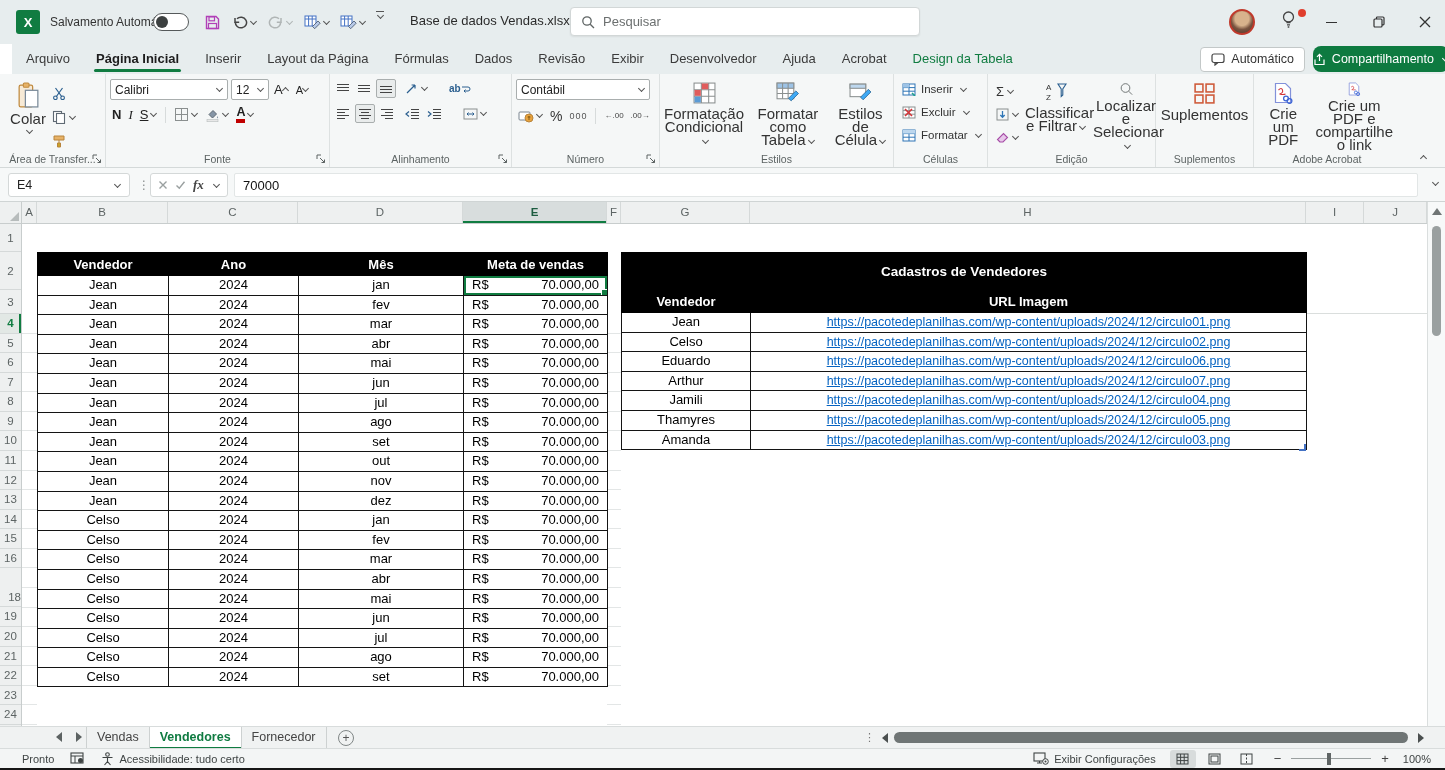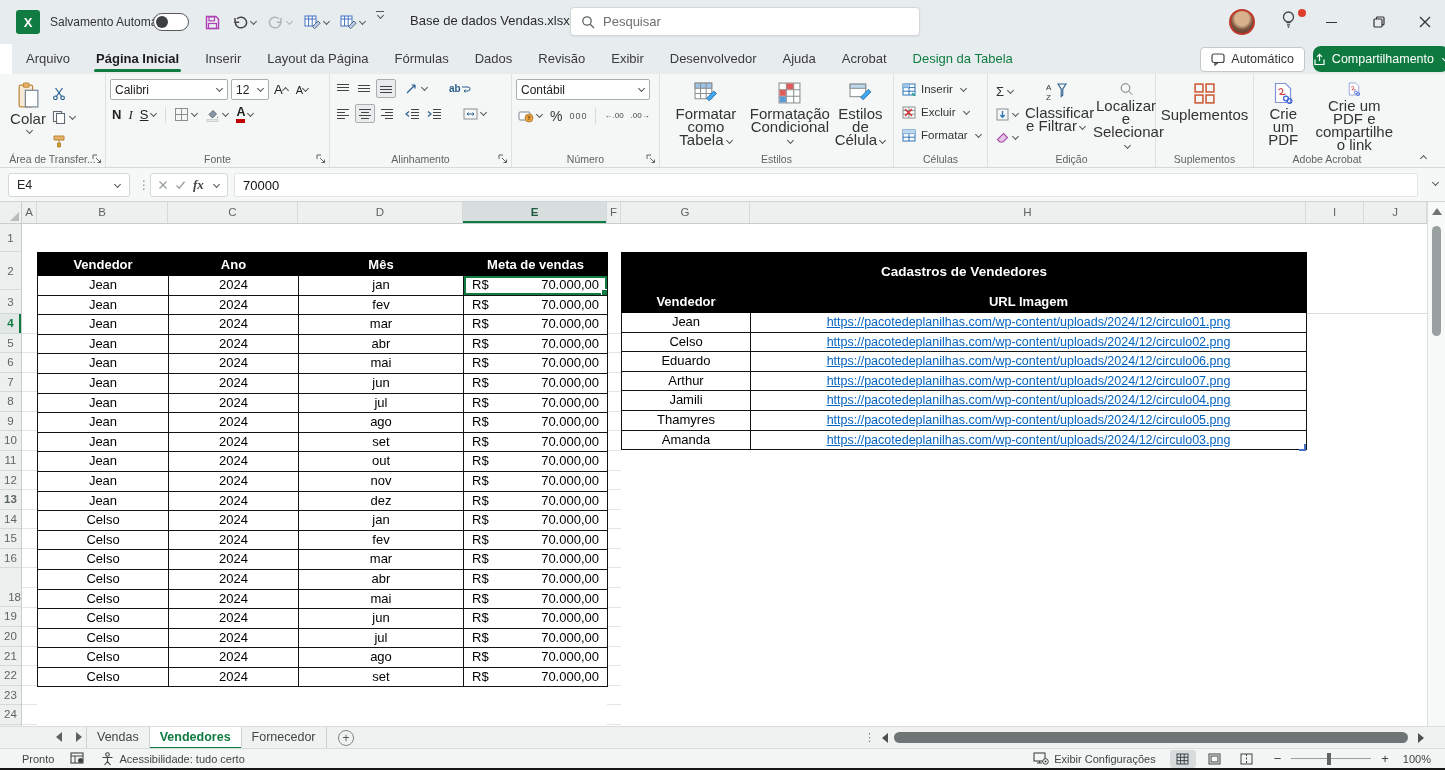--- a/index.html
+++ b/index.html
@@ -449,38 +449,38 @@
         </div>
     </div>
     <div class="glabel">Número</div>
     <svg class="lnch" viewBox="0 0 10 10">
         <path d="M1 1 h4 M1 1 v4" stroke="#5c6363" fill="none"></path>
         <path d="M4 4 L8.5 8.5 M8.5 8.5 h-3 M8.5 8.5 v-3" stroke="#5c6363" fill="none"></path>
       </svg>
   </div>
 
   <div class="rgroup" style="width:234px;gap:2px">
-    <div class="vbtn" style="width:88px">
-      <svg width="23" height="22" viewBox="0 0 22 21">
-          <rect x="1" y="1" width="16" height="15" fill="#fff" stroke="#8a8f8f"></rect>
-          <rect x="1" y="1" width="16" height="5" fill="#9dc3e6" stroke="#8a8f8f"></rect>
-          <path d="M1 11 h16 M6.3 1 v15 M11.6 1 v15" stroke="#8a8f8f"></path>
-          <path d="M12 15.5 L19 8.5 l2.5 2.5 -7 7 z" fill="#3fa9f5" stroke="#2b6a9b" stroke-width=".8"></path>
-        </svg>
-      <div class="lbl" style="max-width:86px"><span>Formatar como Tabela</span><span class="cv"></span></div>
-    </div>
     <div class="vbtn" style="width:82px">
       <svg width="23" height="22" viewBox="0 0 22 21">
           <rect x="1" y="1" width="20" height="19" fill="#fff" stroke="#8a8f8f"></rect>
           <path d="M1 7.3 h20 M1 13.6 h20 M8 1 v19 M15 1 v19" stroke="#8a8f8f"></path>
           <rect x="1.5" y="7.6" width="6" height="5.6" fill="#e05c5c"></rect>
           <rect x="8.4" y="1.4" width="6.2" height="5.5" fill="#e05c5c"></rect>
           <rect x="1.5" y="14" width="6" height="5.5" fill="#5b9bd5"></rect>
         </svg>
       <div class="lbl" style="max-width:80px"><span>Formatação Condicional</span><span class="cv"></span></div>
+    </div>
+    <div class="vbtn" style="width:88px">
+      <svg width="23" height="22" viewBox="0 0 22 21">
+          <rect x="1" y="1" width="16" height="15" fill="#fff" stroke="#8a8f8f"></rect>
+          <rect x="1" y="1" width="16" height="5" fill="#9dc3e6" stroke="#8a8f8f"></rect>
+          <path d="M1 11 h16 M6.3 1 v15 M11.6 1 v15" stroke="#8a8f8f"></path>
+          <path d="M12 15.5 L19 8.5 l2.5 2.5 -7 7 z" fill="#3fa9f5" stroke="#2b6a9b" stroke-width=".8"></path>
+        </svg>
+      <div class="lbl" style="max-width:86px"><span>Formatar como Tabela</span><span class="cv"></span></div>
     </div>
     <div class="vbtn" style="width:60px">
       <svg width="23" height="22" viewBox="0 0 22 21">
           <rect x="1" y="2" width="15" height="12" fill="#fff" stroke="#8a8f8f"></rect>
           <rect x="1" y="2" width="15" height="4" fill="#bdd7ee" stroke="#8a8f8f"></rect>
           <path d="M11 14.5 L18.5 7 l2.5 2.5 -7.5 7.5 z" fill="#3fa9f5" stroke="#2b6a9b" stroke-width=".8"></path>
         </svg>
       <div class="lbl" style="max-width:58px"><span>Estilos de Célula</span><span class="cv"></span></div>
     </div>
     <div class="glabel">Estilos</div>
@@ -639,21 +639,21 @@
     <div class="rowh" style="height: 24px; line-height: 24px;">3</div>
     <div class="rowh selr" style="height: 19.571px; line-height: 19.571px;">4</div>
     <div class="rowh" style="height: 19.571px; line-height: 19.571px;">5</div>
     <div class="rowh" style="height: 19.571px; line-height: 19.571px;">6</div>
     <div class="rowh" style="height: 19.571px; line-height: 19.571px;">7</div>
     <div class="rowh" style="height: 19.571px; line-height: 19.571px;">8</div>
     <div class="rowh" style="height: 19.571px; line-height: 19.571px;">9</div>
     <div class="rowh" style="height: 19.571px; line-height: 19.571px;">10</div>
     <div class="rowh" style="height: 19.571px; line-height: 19.571px;">11</div>
     <div class="rowh" style="height: 19.571px; line-height: 19.571px;">12</div>
-    <div class="rowh" style="height: 19.571px; line-height: 19.571px; font-weight: bold;">13</div>
+    <div class="rowh" style="height: 19.571px; line-height: 19.571px;">13</div>
     <div class="rowh" style="height: 19.571px; line-height: 19.571px;">14</div>
     <div class="rowh" style="height: 19.571px; line-height: 19.571px;">15</div>
     <div class="rowh" style="height: 19.571px; line-height: 19.571px;">16</div>
     <div class="rowh" style="height: 19.571px; line-height: 19.571px; margin-left: 44px;">17</div>
     <div class="rowh" style="height: 19.571px; line-height: 19.571px; text-align: right;">18</div>
     <div class="rowh" style="height: 19.571px; line-height: 19.571px;">19</div>
     <div class="rowh" style="height: 19.571px; line-height: 19.571px;">20</div>
     <div class="rowh" style="height: 19.571px; line-height: 19.571px;">21</div>
     <div class="rowh" style="height: 19.571px; line-height: 19.571px;">22</div>
     <div class="rowh" style="height: 19.571px; line-height: 19.571px;">23</div>

